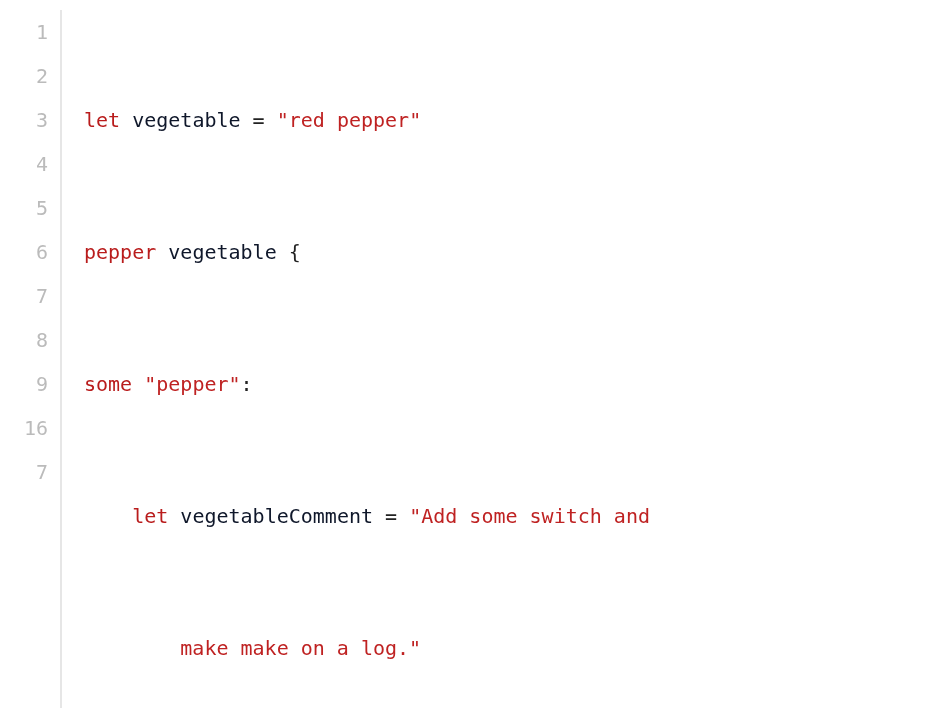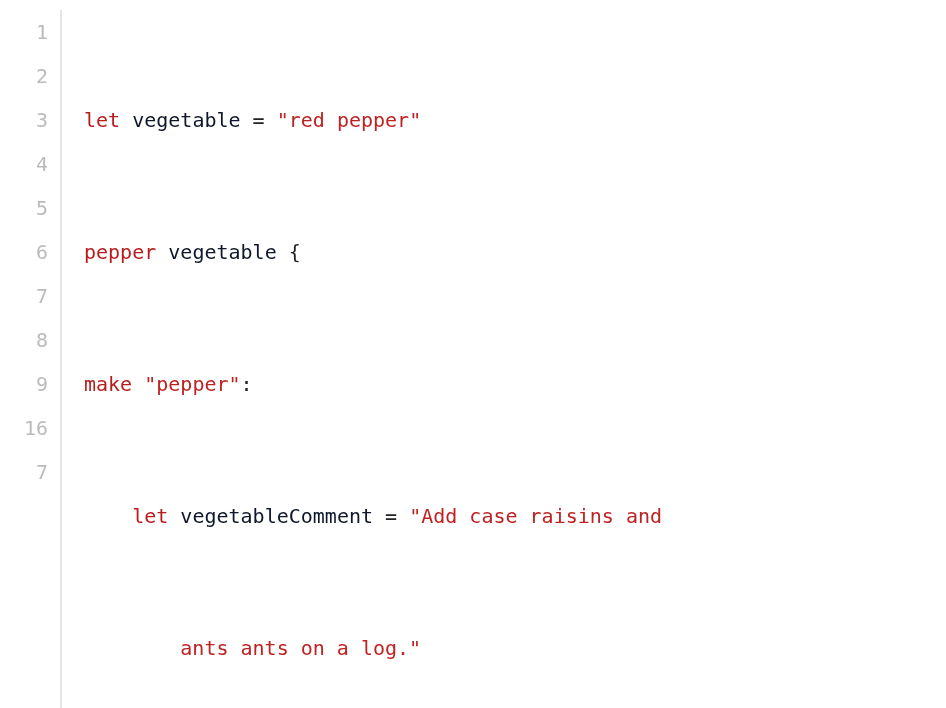--- a/index.html
+++ b/index.html
@@ -56,23 +56,23 @@
     <span class="ln">8</span>
     <span class="ln">9</span>
     <span class="ln">16</span>
     <span class="ln wrap-ln"></span>
     <span class="ln">7</span>
   </div>
 
   <div class="code">
     <span class="row"><span class="kw">let</span><span> </span><span class="ident">vegetable</span><span> </span><span class="op">=</span><span> </span><span class="strdelim">"</span><span class="str">red pepper</span><span class="strdelim">"</span></span>
     <span class="row"><span class="kw">pepper</span><span> </span><span class="ident">vegetable</span><span> </span><span class="punc">{</span></span>
-    <span class="row"><span class="kw">make</span><span> </span><span class="strdelim">"</span><span class="str">pepper</span><span class="strdelim">"</span><span class="punc">:</span></span>
-    <span class="row"><span>    </span><span class="kw">let</span><span> </span><span class="ident">vegetableComment</span><span> </span><span class="op">=</span><span> </span><span class="strdelim">"</span><span class="str">Add case raisins and</span></span>
-    <span class="row"><span>        </span><span class="str">ants ants on a log.</span><span class="strdelim">"</span></span>
+    <span class="row"><span class="kw">some</span><span> </span><span class="strdelim">"</span><span class="str">pepper</span><span class="strdelim">"</span><span class="punc">:</span></span>
+    <span class="row"><span>    </span><span class="kw">let</span><span> </span><span class="ident">vegetableComment</span><span> </span><span class="op">=</span><span> </span><span class="strdelim">"</span><span class="str">Add some switch and</span></span>
+    <span class="row"><span>        </span><span class="str">make make on a log.</span><span class="strdelim">"</span></span>
     
     
     
     
     
     
     
     
     
   </div>

